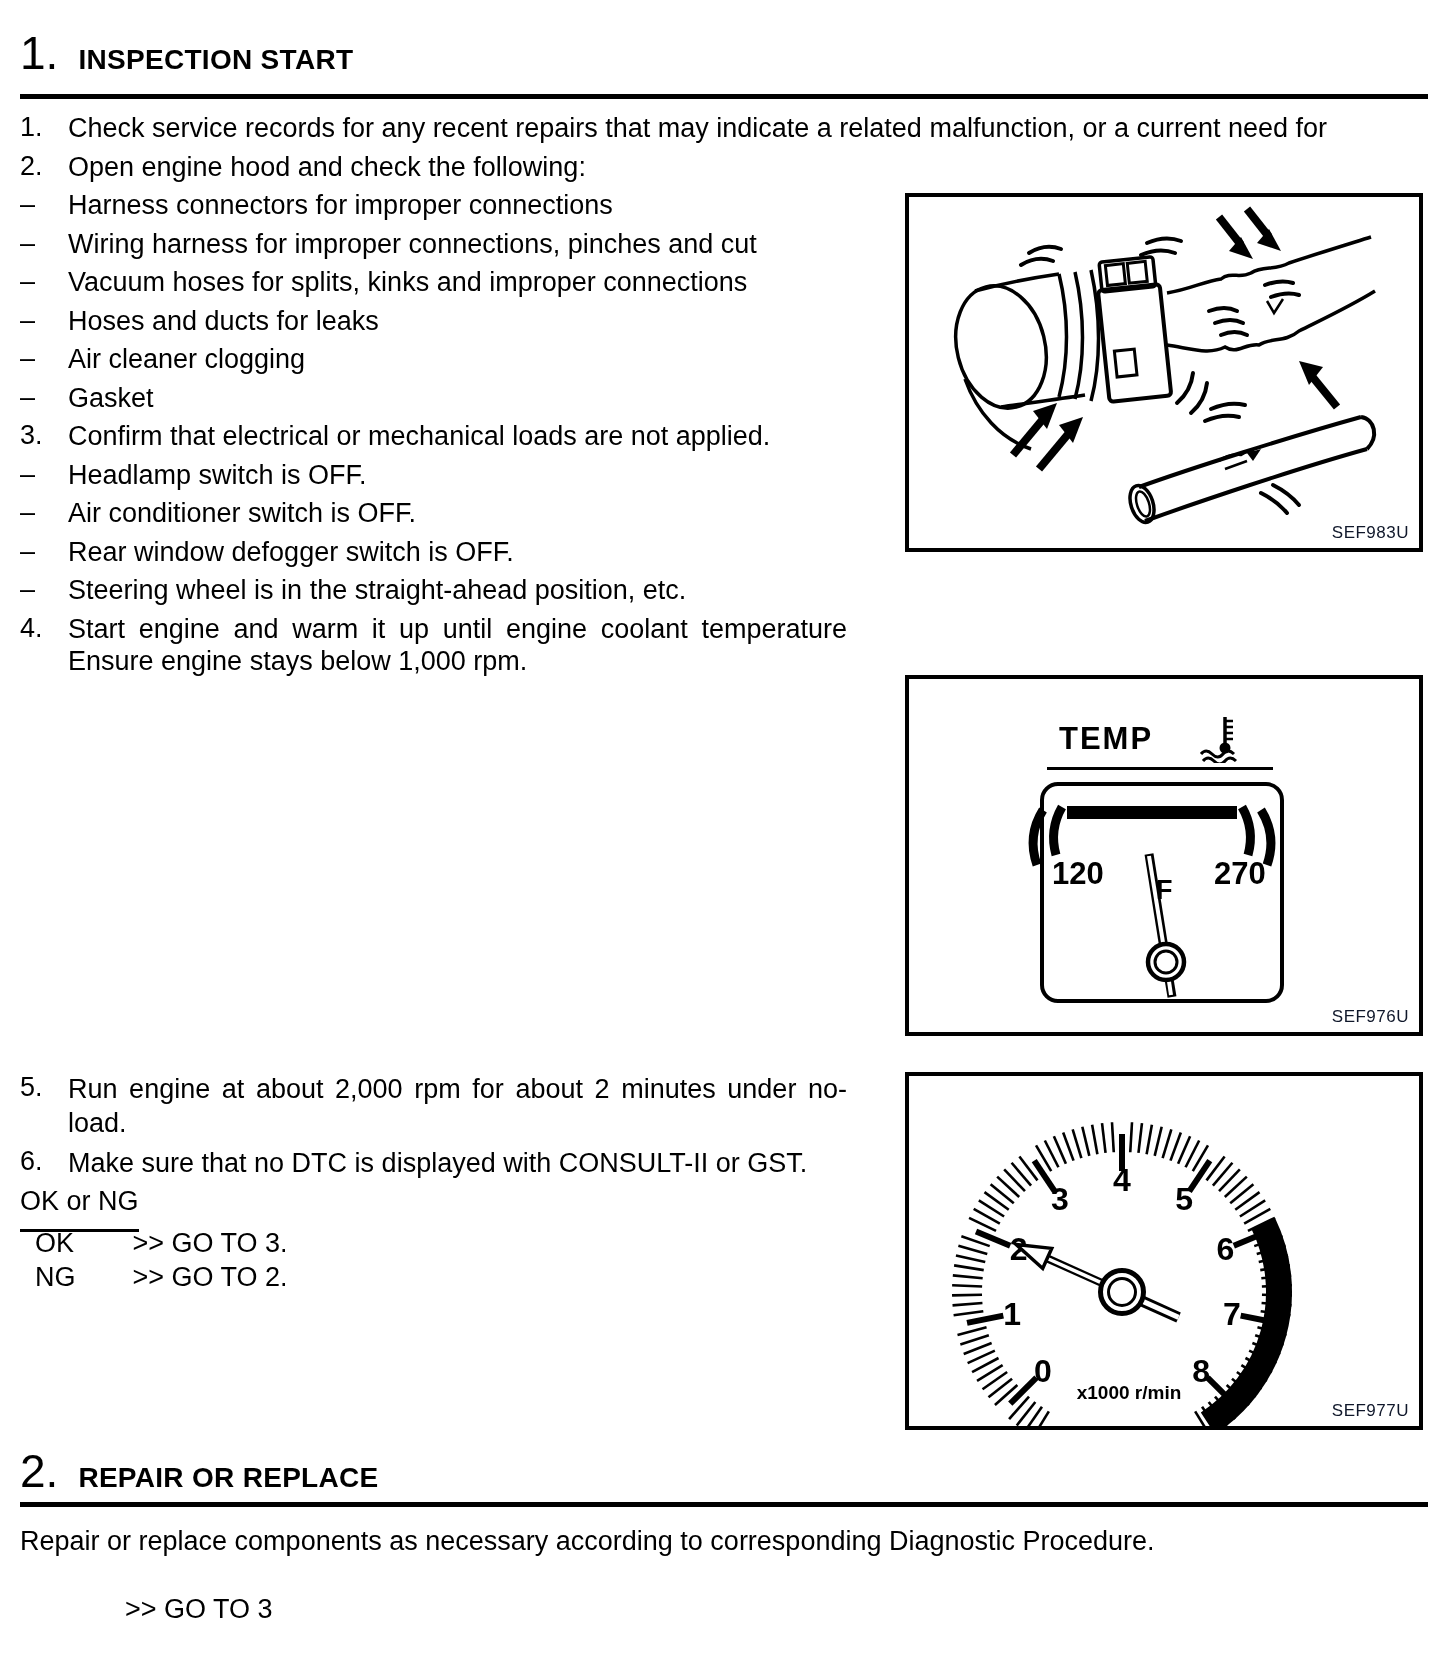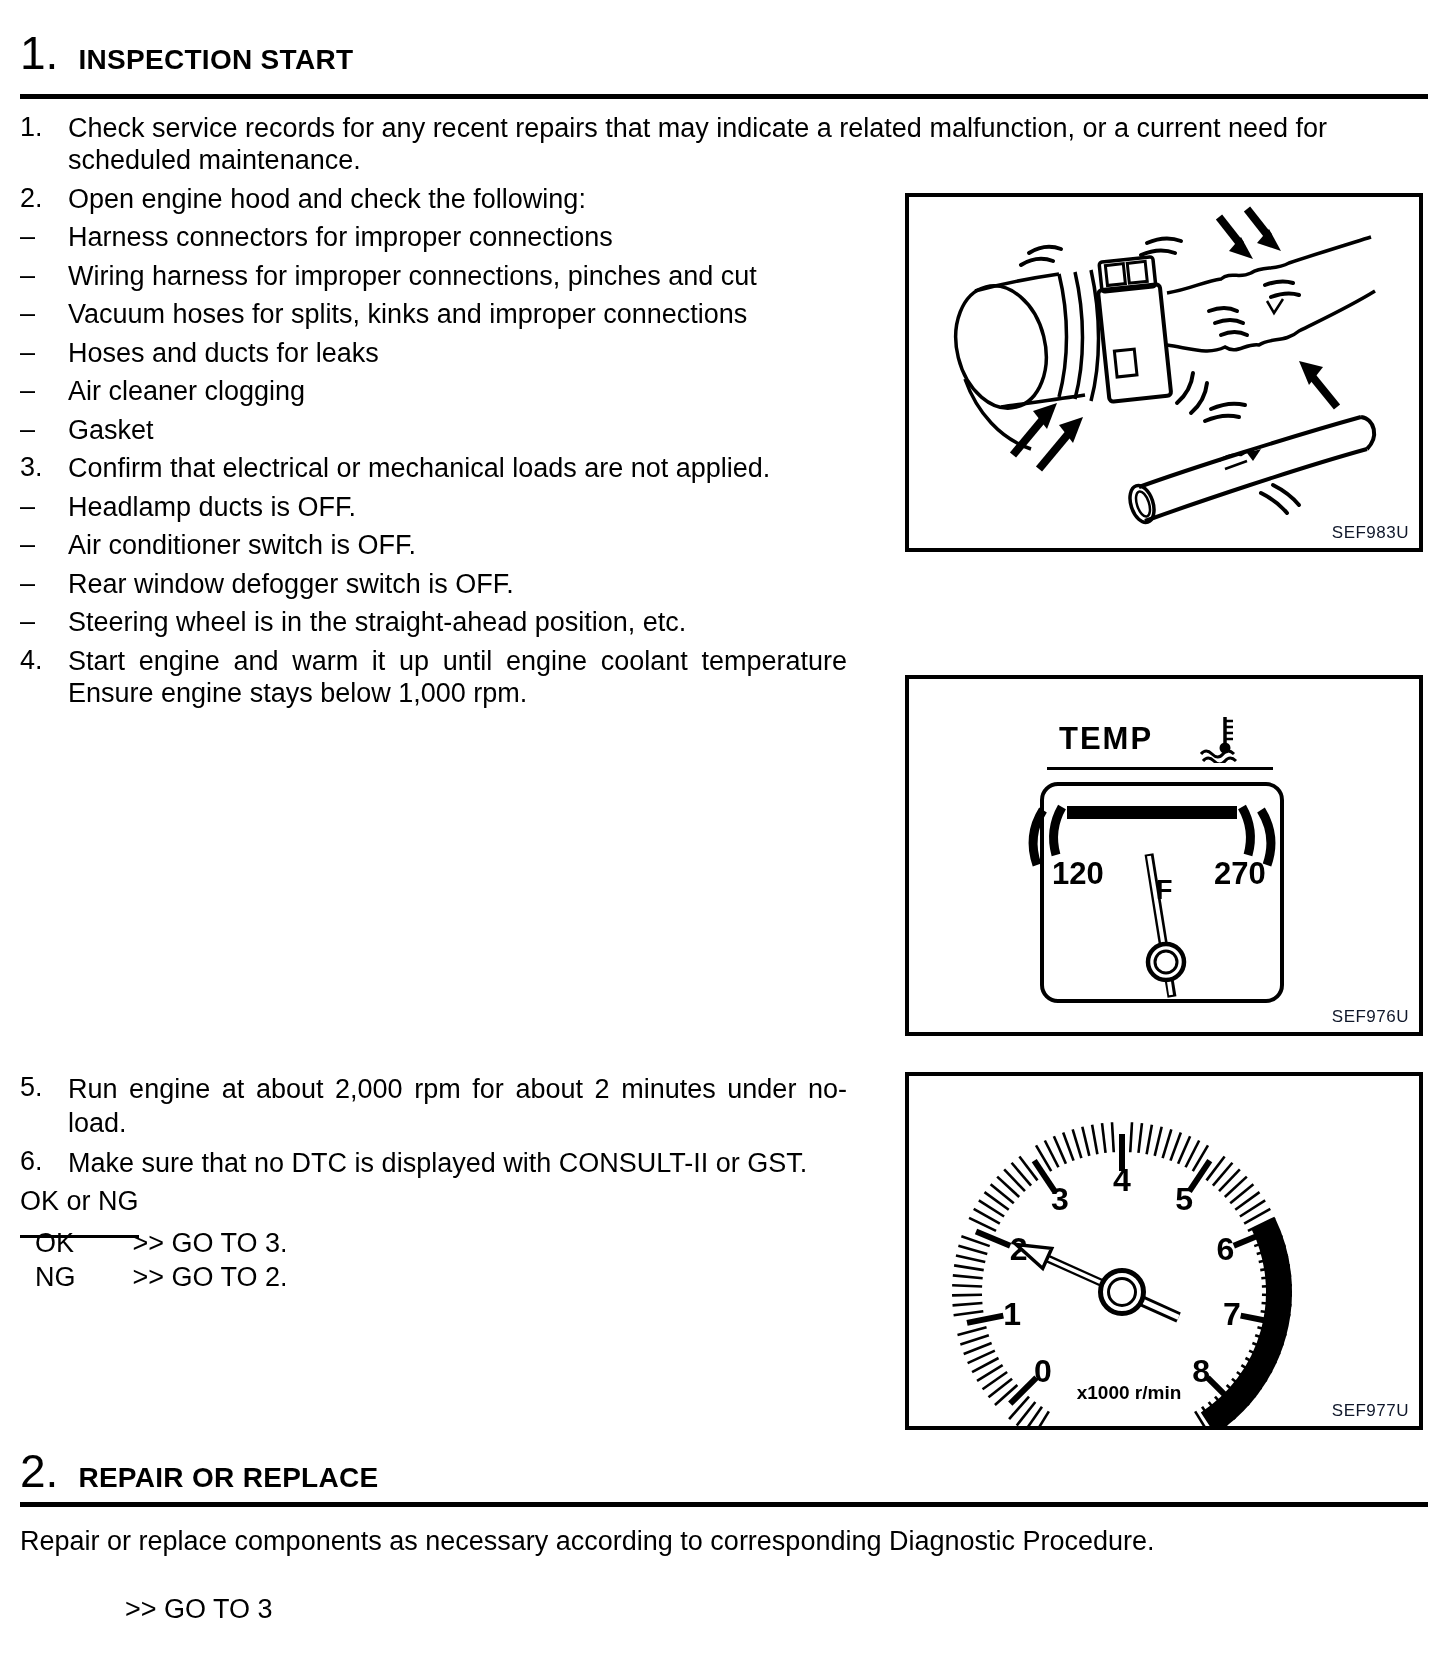--- a/index.html
+++ b/index.html
@@ -17,21 +17,21 @@
   #list-top .line{line-height:32px;}
   #list-top .step{margin-bottom:6.5px;}
   #list-bottom .line{line-height:34px;}
   #list-bottom .step{margin-bottom:6px;}
   .step{position:relative;padding-left:48px;}
   .marker{position:absolute;left:0;top:0;}
   .just{width:779px;text-align:justify;text-align-last:justify;}
   .nowrap{white-space:nowrap;}
 
   .okng{position:absolute;left:20px;top:1186px;font-size:27px;}
-  .okng span{display:inline-block;border-bottom:3px solid #000;padding-bottom:18px;}
+  .okng span{display:inline-block;border-bottom:3px solid #000;padding-bottom:12px;}
   .drow{position:absolute;left:35px;font-size:27px;}
   .dlabel{display:inline-block;width:90px;}
 
   .body-par{position:absolute;left:20px;margin:0;font-size:27px;}
   .goto{position:absolute;left:125px;font-size:27px;}
 
   
   .figbox{position:absolute;margin:0;border:4px solid #000;background:#fff;box-sizing:border-box;}
   .figbox svg.art{position:absolute;left:0;top:0;}
   .figcode{position:absolute;right:10px;bottom:5px;font-size:17px;letter-spacing:.5px;color:#0f172a;}
@@ -57,21 +57,20 @@
     <span class="big-num">1.</span>
     <h1 class="sec-title">INSPECTION START</h1>
   </header>
   <div class="hrule" style="top:94px;"></div>
 
   <div id="list-top" class="steps" style="left:20px;top:112px;width:1404px;">
       <div class="step">
         <span class="marker">1.</span>
         <div class="step-body">
           <div class="line nowrap">Check service records for any recent repairs that may indicate a related malfunction, or a current need for</div>
-          <div class="line">scheduled maintenance.</div>
         </div>
       </div>
       <div class="step">
         <span class="marker">2.</span>
         <div class="step-body">
           <div class="line">Open engine hood and check the following:</div>
         </div>
       </div>
       <div class="step">
         <span class="marker">–</span>
@@ -111,21 +110,21 @@
       </div>
       <div class="step">
         <span class="marker">3.</span>
         <div class="step-body">
           <div class="line">Confirm that electrical or mechanical loads are not applied.</div>
         </div>
       </div>
       <div class="step">
         <span class="marker">–</span>
         <div class="step-body">
-          <div class="line">Headlamp ducts is OFF.</div>
+          <div class="line">Headlamp switch is OFF.</div>
         </div>
       </div>
       <div class="step">
         <span class="marker">–</span>
         <div class="step-body">
           <div class="line">Air conditioner switch is OFF.</div>
         </div>
       </div>
       <div class="step">
         <span class="marker">–</span>

